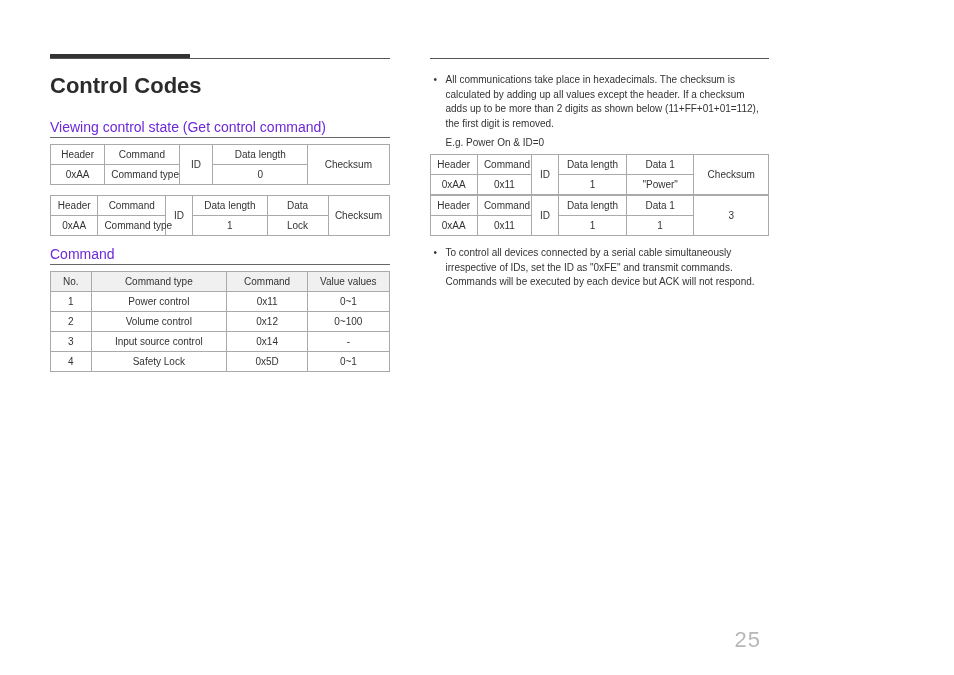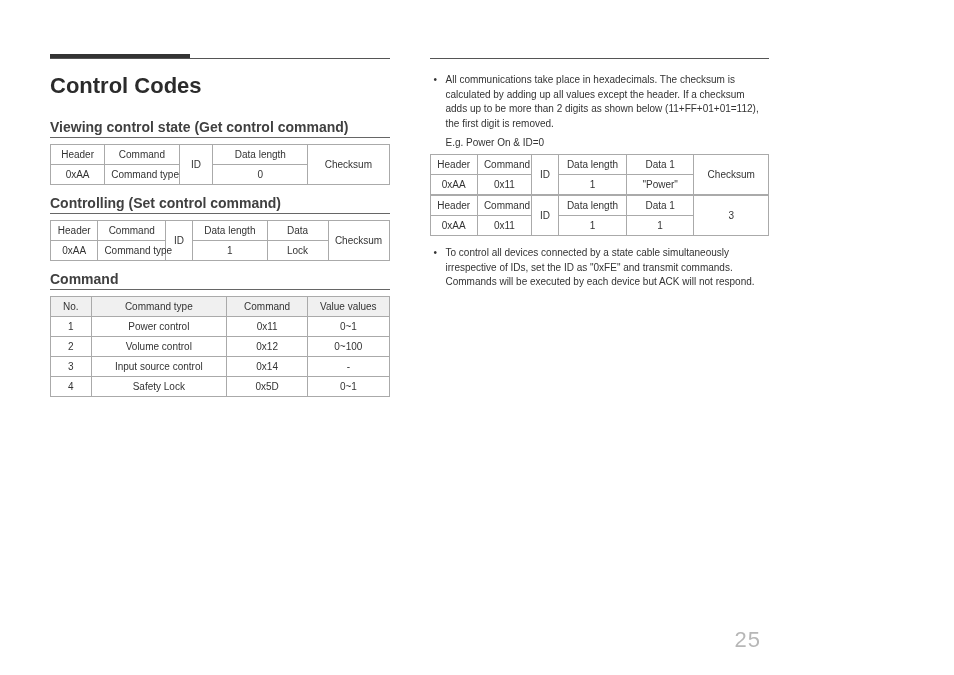--- a/index.html
+++ b/index.html
@@ -52,24 +52,24 @@
 
   
   h1.page-title {
     font-size: 22px;
     font-weight: 600;
     margin: 0 0 20px 0;
     color: #2b2b2b;
   }
   h2.section-title {
     font-size: 14px;
-    font-weight: 700;
+    font-weight: 400;
     margin: 0 0 4px 0;
     padding-bottom: 2px;
-    color: #404040;
+    color: #6d28d9;
     border-bottom: 1px solid #666;
   }
 
   
   table.data-table {
     border-collapse: collapse;
     width: 100%;
     font-size: 10px;
     margin: 6px 0 10px 0;
     table-layout: fixed;
@@ -159,21 +159,20 @@
           <td rowspan="2">Checksum</td>
         </tr>
         <tr>
           <td>0xAA</td>
           <td>Command type</td>
           <td>0</td>
         </tr>
       </tbody>
         </table>
 
-      <h2 class="section-title">Controlling (Set control command)</h2>
       <table class="data-table">
         <colgroup>
             <col style="width:14%">
             <col style="width:20%">
             <col style="width:8%">
             <col style="width:22%">
             <col style="width:18%">
             <col style="width:18%">
           </colgroup>
         <tbody>
@@ -293,20 +292,20 @@
         <tr>
           <td>0xAA</td>
           <td>0x11</td>
           <td>1</td>
           <td>1</td>
         </tr>
       </tbody>
         </table>
 
       <ul class="notes">
-        <li>To control all devices connected by a state cable simultaneously irrespective of IDs, set the ID as "0xFE" and transmit commands. Commands will be executed by each device but ACK will not respond.</li>
+        <li>To control all devices connected by a serial cable simultaneously irrespective of IDs, set the ID as "0xFE" and transmit commands. Commands will be executed by each device but ACK will not respond.</li>
       </ul>
     </div>
 
   </div>
 
   <div class="page-no">25</div>
 </div>
 
 </body></html>

